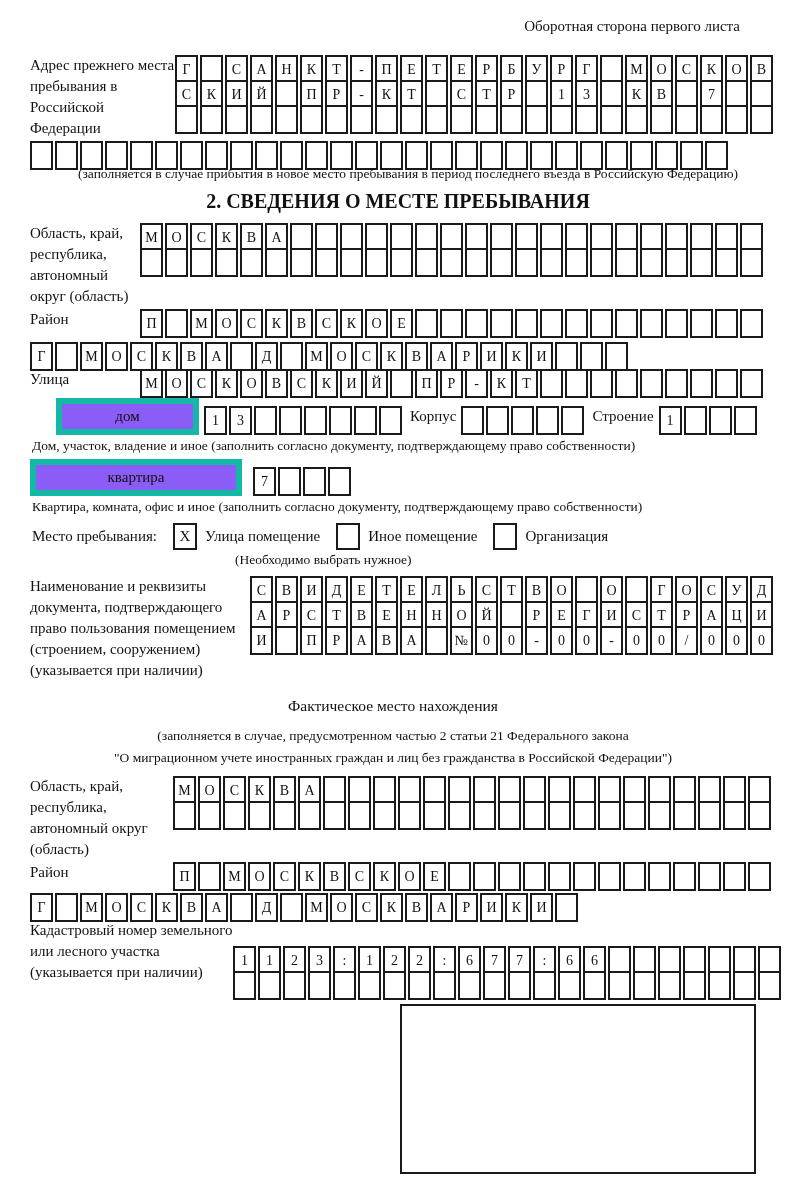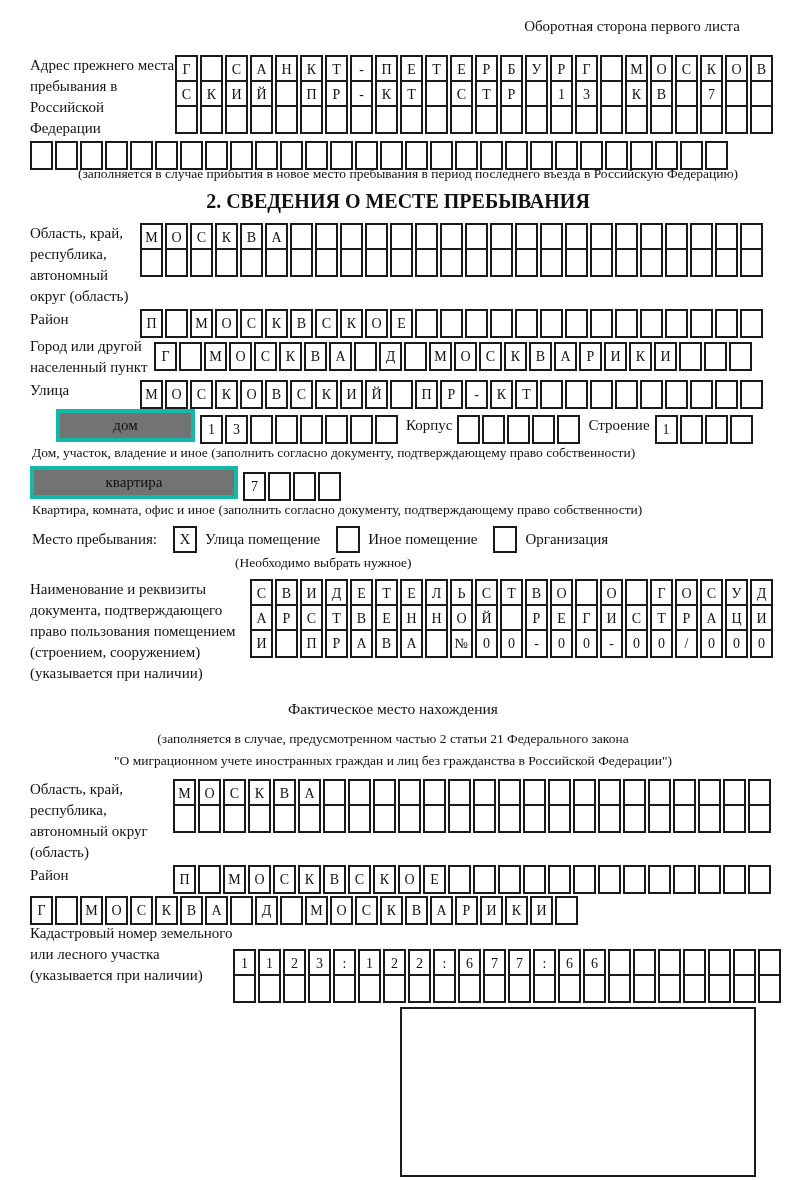--- a/index.html
+++ b/index.html
@@ -24,28 +24,28 @@
   .flabel{ line-height:1.4; flex:none; }
   .w145{ width:145px; } .w110{ width:110px; } .w124{ width:124px; }
   .w143{ width:143px; } .w203{ width:203px; } .w220{ width:220px; }
   .rows{ flex:none; }
 
   .center-note{ text-align:center; font-size:13.5px; margin:2px 10px 8px 0; }
   .sec-title{ text-align:center; font-weight:bold; font-size:20px; margin:6px 30px 10px 0; }
 
   .house-row{ display:flex; align-items:center; margin:4px 0 3px 26px; white-space:nowrap; }
   .labelbox{
-    border:4px solid #14b8a6; height:25px; line-height:25px;
-    text-align:center; flex:none; background:#737373;
+    border:6px solid #14b8a6; height:25px; line-height:25px;
+    text-align:center; flex:none; background:#8b5cf6;
   }
   .lb-dom{ width:131px; margin-right:5px; }
   .lb-kv{ width:200px; margin-right:5px; }
   .inline-lbl{ margin:0 5px 0 6px; flex:none; }
   .left-note{ font-size:13.5px; margin:1px 0 5px 2px; }
-  .apt-row{ display:flex; align-items:center; margin:4px 0 3px 0; white-space:nowrap; }
+  .apt-row{ display:flex; align-items:center; margin:4px 0 3px 0; white-space:nowrap;gap:6px; }
 
   .stay-row{ display:flex; align-items:center; margin:8px 0 2px 2px; white-space:nowrap; }
   .chk{
     display:inline-block; width:20px; height:23px; border:2px solid #1a1a1a;
     text-align:center; line-height:23px; font-size:15px; flex:none;
     margin:0 8px 0 16px; background:#fff;
   }
   .chk:first-of-type{ margin-left:12px; }
   .opt{ flex:none; }
   .choose-note{ font-size:13.5px; margin:0 0 8px 205px; }
@@ -86,21 +86,20 @@
 </div>
 
 <div class="field">
   <div class="flabel w110">Район</div>
   <div class="rows">
       <div class="cells"><span class="cell">П</span><span class="cell"></span><span class="cell">М</span><span class="cell">О</span><span class="cell">С</span><span class="cell">К</span><span class="cell">В</span><span class="cell">С</span><span class="cell">К</span><span class="cell">О</span><span class="cell">Е</span><span class="cell"></span><span class="cell"></span><span class="cell"></span><span class="cell"></span><span class="cell"></span><span class="cell"></span><span class="cell"></span><span class="cell"></span><span class="cell"></span><span class="cell"></span><span class="cell"></span><span class="cell"></span><span class="cell"></span><span class="cell"></span></div>
     </div>
 </div>
 
 <div class="field">
-  <div class="flabel w124">Город или другой населенный пункт</div>
   <div class="rows" style="margin-top:6px;">
       <div class="cells"><span class="cell">Г</span><span class="cell"></span><span class="cell">М</span><span class="cell">О</span><span class="cell">С</span><span class="cell">К</span><span class="cell">В</span><span class="cell">А</span><span class="cell"></span><span class="cell">Д</span><span class="cell"></span><span class="cell">М</span><span class="cell">О</span><span class="cell">С</span><span class="cell">К</span><span class="cell">В</span><span class="cell">А</span><span class="cell">Р</span><span class="cell">И</span><span class="cell">К</span><span class="cell">И</span><span class="cell"></span><span class="cell"></span><span class="cell"></span></div>
     </div>
 </div>
 
 <div class="field">
   <div class="flabel w110">Улица</div>
   <div class="rows">
       <div class="cells"><span class="cell">М</span><span class="cell">О</span><span class="cell">С</span><span class="cell">К</span><span class="cell">О</span><span class="cell">В</span><span class="cell">С</span><span class="cell">К</span><span class="cell">И</span><span class="cell">Й</span><span class="cell"></span><span class="cell">П</span><span class="cell">Р</span><span class="cell">-</span><span class="cell">К</span><span class="cell">Т</span><span class="cell"></span><span class="cell"></span><span class="cell"></span><span class="cell"></span><span class="cell"></span><span class="cell"></span><span class="cell"></span><span class="cell"></span><span class="cell"></span></div>
     </div>

